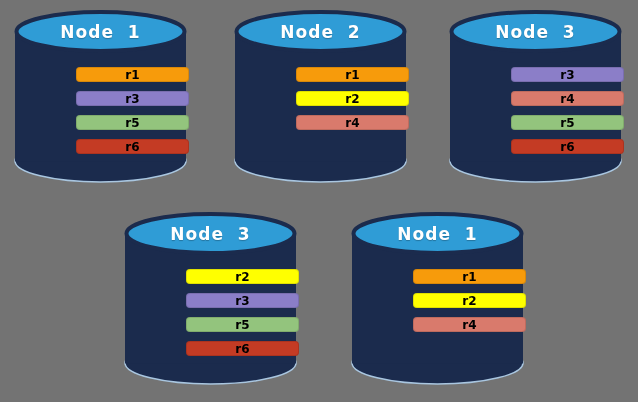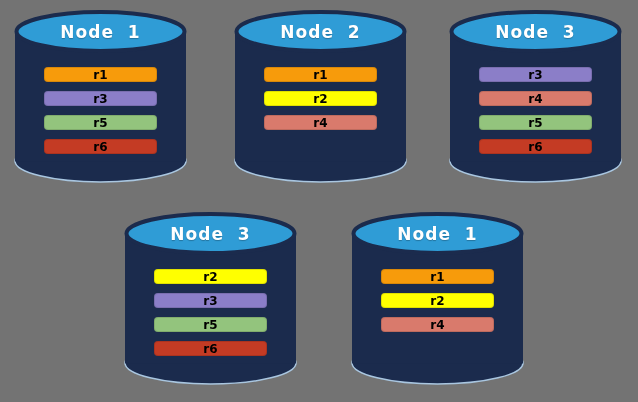--- a/index.html
+++ b/index.html
@@ -46,20 +46,21 @@
   }
   .replica-bar {
     width: 113px; height: 15px;
     margin-bottom: 9px;
     border-radius: 4px;
     display: flex;
     align-items: center;
     justify-content: center;
     box-sizing: border-box;
     box-shadow: inset 0 0 0 1px rgba(0,0,0,0.12);
+    margin-left: 32px;
   }
   .replica-bar span {
     color: #000000;
     font-size: 12px;
     font-weight: bold;
     line-height: 1;
   }
 </style>
 </head>
 <body>

